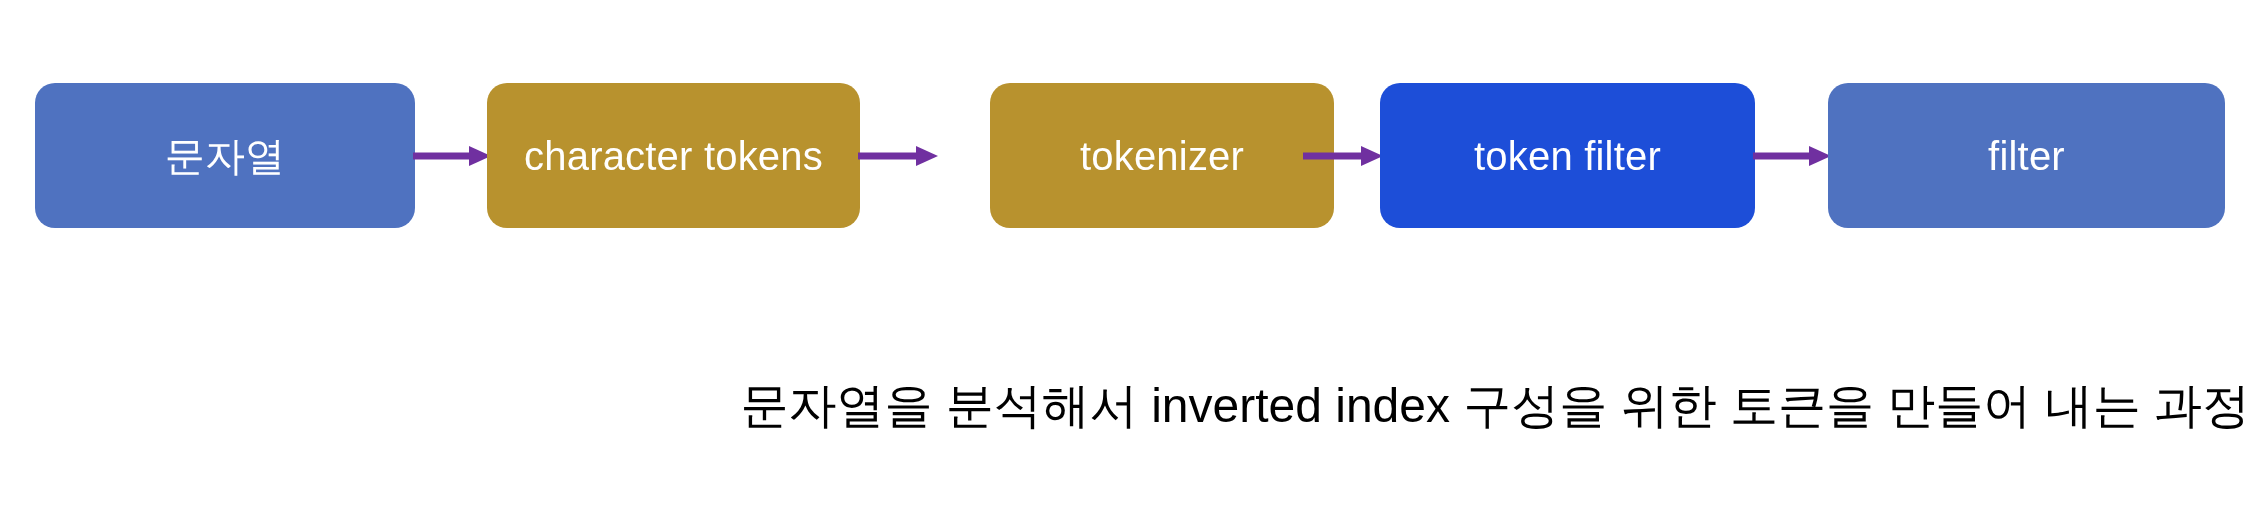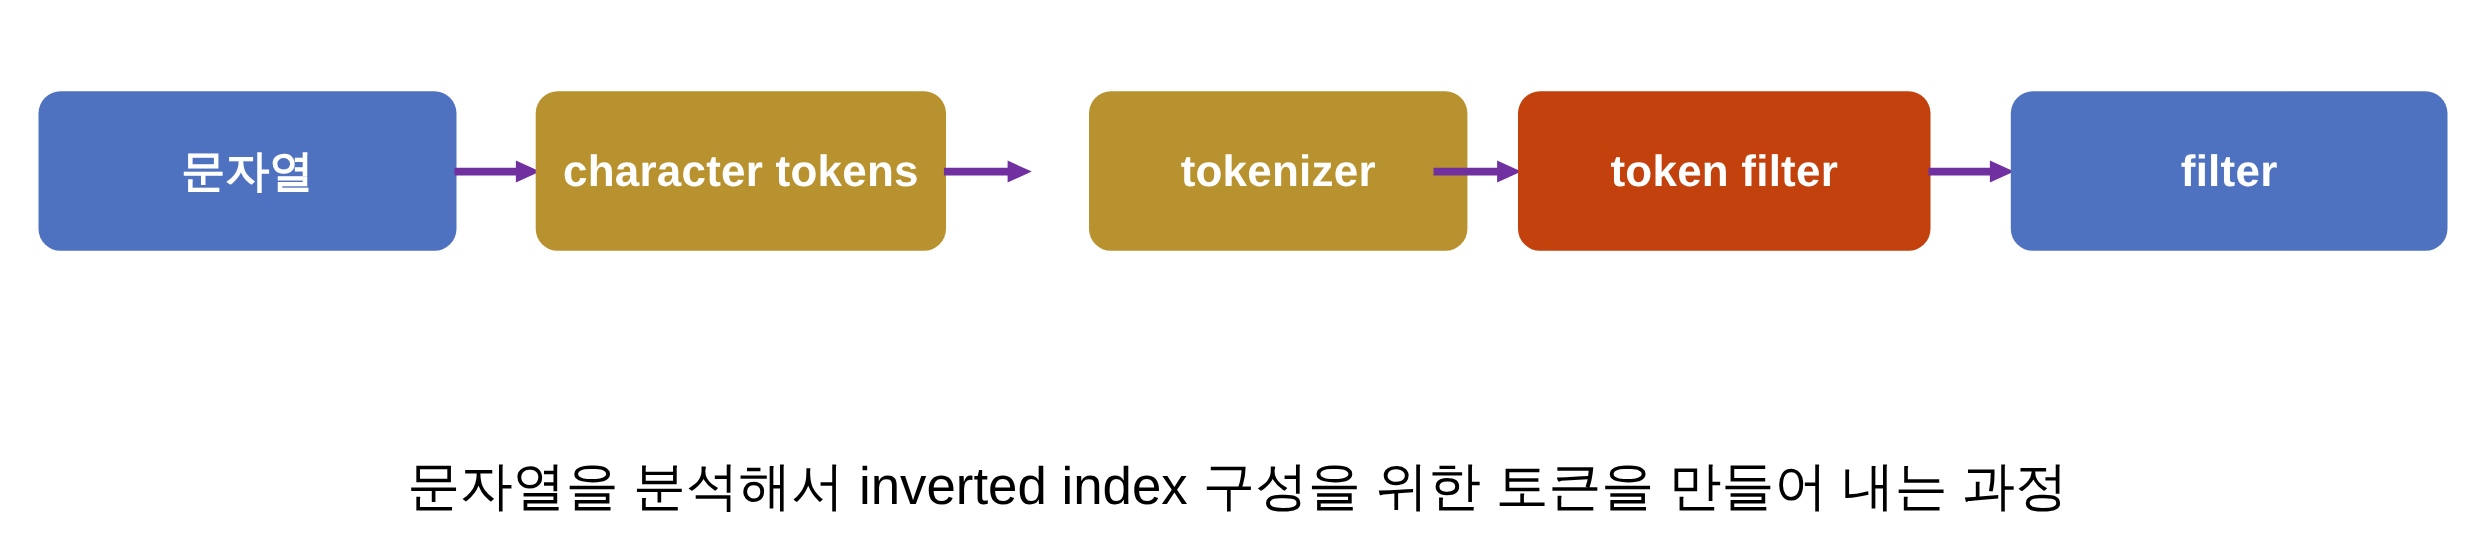--- a/index.html
+++ b/index.html
@@ -38,21 +38,21 @@
     border-radius: 20px;
     display: flex;
     align-items: center;
     justify-content: center;
     box-sizing: border-box;
   }
 
   .node-label {
     color: #ffffff;
     font-size: 40px;
-    font-weight: 700;
+    font-weight: 400;
     line-height: 1;
     letter-spacing: 0.2px;
     white-space: nowrap;
     text-align: left;
   }
 
   
   .node-1 { left: 35px;   width: 380px; }
   .node-2 { left: 487px;  width: 373px; }
   .node-3 { left: 990px;  width: 344px; }
@@ -70,27 +70,26 @@
   .arrow-2 { left: 858px;  width: 80px; }
   .arrow-3 { left: 1303px; width: 80px; }
   .arrow-4 { left: 1753px; width: 78px; }
 
   
   .caption {
     position: absolute;
     left: 0;
     top: 376px;
     width: 2250px;
-    text-align: center;
+    text-align: right;
     color: #000000;
     font-size: 48px;
     font-weight: 400;
     line-height: 1.25;
     white-space: nowrap;
-    margin-top: 37px;
   }
 </style>
 </head>
 <body>
 
 <div id="diagram-root">
 
   <div class="pipeline">
 
     <div class="node node-1" style="background:#4F72C0;">
@@ -113,21 +112,21 @@
 
     <div class="node node-3" style="background:#B8922E;">
       <span class="node-label">tokenizer</span>
     </div>
 
     <svg class="arrow arrow-3" viewBox="0 0 80 26" xmlns="http://www.w3.org/2000/svg">
       <line x1="0" y1="13" x2="60" y2="13" stroke="#7030A0" stroke-width="7"></line>
       <polygon points="58,3 80,13 58,23" fill="#7030A0"></polygon>
     </svg>
 
-    <div class="node node-4" style="background:#c2410c;">
+    <div class="node node-4" style="background:#1d4ed8;">
       <span class="node-label">token filter</span>
     </div>
 
     <svg class="arrow arrow-4" viewBox="0 0 78 26" xmlns="http://www.w3.org/2000/svg">
       <line x1="0" y1="13" x2="58" y2="13" stroke="#7030A0" stroke-width="7"></line>
       <polygon points="56,3 78,13 56,23" fill="#7030A0"></polygon>
     </svg>
 
     <div class="node node-5" style="background:#4F72C0;">
       <span class="node-label">filter</span>

